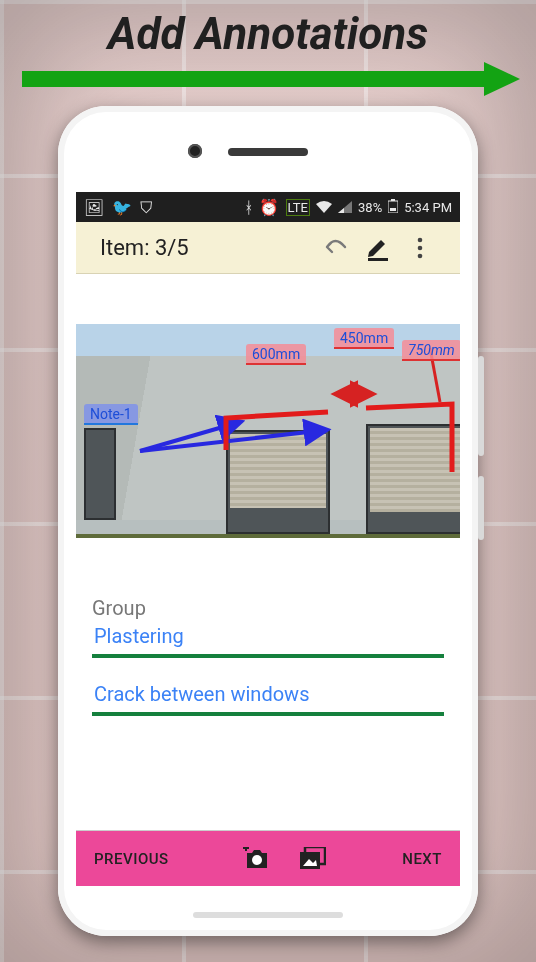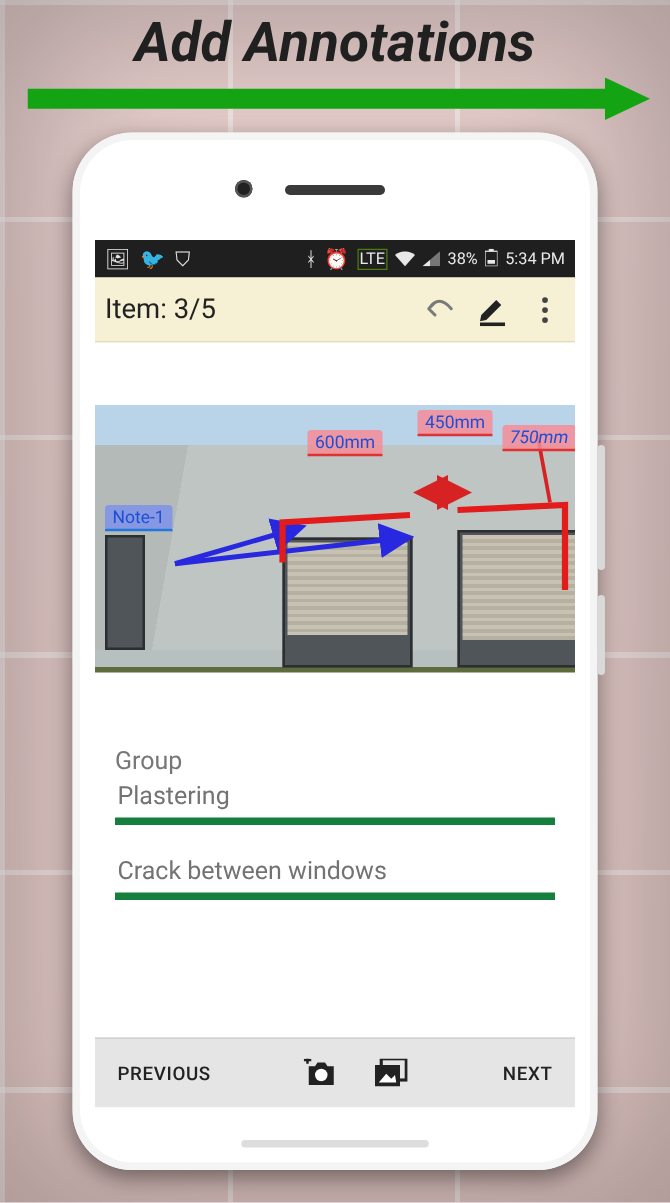--- a/index.html
+++ b/index.html
@@ -61,21 +61,21 @@
       display: flex; align-items: center; justify-content: space-between;
       padding: 0 8px; font-size: 13px;
     }
     .status-left, .status-right { display:flex; align-items:center; gap:8px; }
     .status-right { gap:6px; }
     .u { font-size:16px; }
 
     
     .app-bar {
       height: 52px; background: #f6f1d5;
-      display:flex; align-items:center; padding:0 8px; gap:10px;
+      display:flex; align-items:center; padding:0 24px; gap:10px;
       border-bottom:1px solid #d9d3b4;
     }
     .app-title { font-size: 22px; color:#222; flex:1; }
     .app-bar .icon-btn { width:32px; height:32px; display:flex; align-items:center; justify-content:center; color:#333; }
 
     
     .photo-wrap { height: 288px; background:#fff; position:relative; padding-top:50px; }
     .photo {
       position:absolute; left:0; right:0; top:50px; height:214px;
       background: linear-gradient(to bottom, #b9d3e8 0 36%, #b7bfbf 36% 98%, #5e6b3a 98% 100%);
@@ -105,28 +105,28 @@
     .m450 { left:258px; top:54px; }
     .m750 { left:326px; top:66px;font-style:italic; }
     .ann-line{ position:absolute; left:0; right:0; bottom:-1px; height:2px; }
     .ln-blue{ background:#27d; }
     .ln-pink{ background:#d33; }
 
     
     .form { padding: 6px 16px 0; }
     .field { margin-top: 12px; }
     .field-label { color:#777; font-size:20px; display:flex; justify-content:space-between; align-items:flex-end; }
-    .field-value { font-size:20px; color:#737373; border-bottom:6px solid #15803d; padding:4px 2px 6px; }
+    .field-value { font-size:20px; color:#3b82f6; border-bottom:4px solid #15803d; padding:4px 2px 6px; }
     .timestamp { color:#666; font-size:15px; }
 
     
     .bottom-nav {
       position:absolute; left:0; right:0; bottom:0; height:56px;
       border-top:1px solid #ccc; display:flex; align-items:center; justify-content:space-between;
-      padding:0 18px; background:#e5e5e5;margin-top:18px;
+      padding:0 18px; background:#ec4899;margin-top:18px;
     }
     .nav-text { font-size:15px; font-weight:500; letter-spacing:.5px; color:#222; }
     .nav-icons { display:flex; gap:28px; }
     .nav-icon { width:28px; height:28px; display:flex; align-items:center; justify-content:center; color:#222; }
   </style>
 </head>
 <body>
 
 <div class="bricks"></div>
 <div class="vignette"></div>

